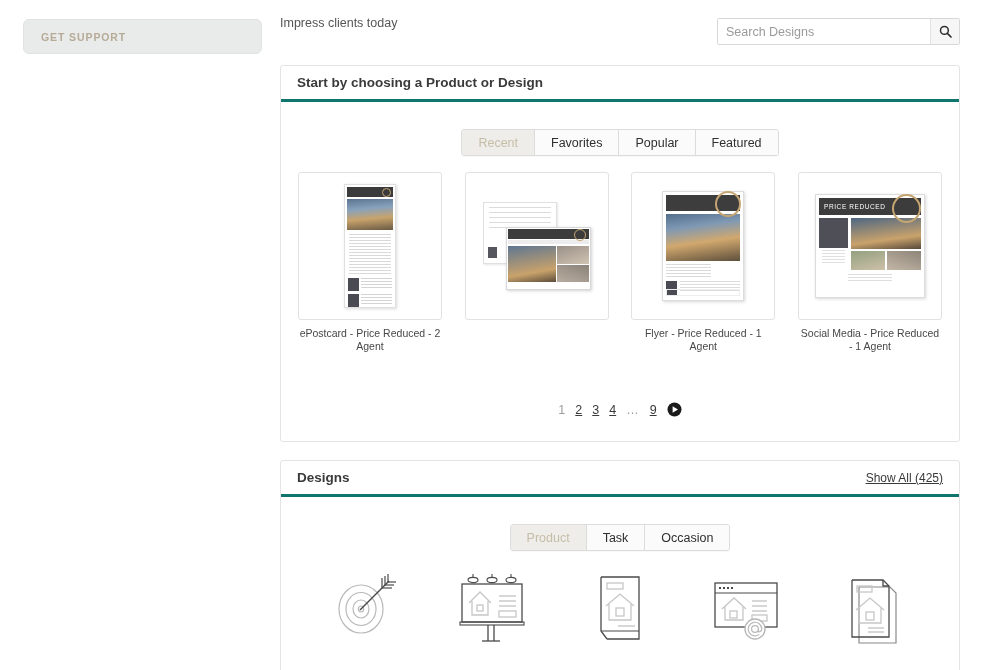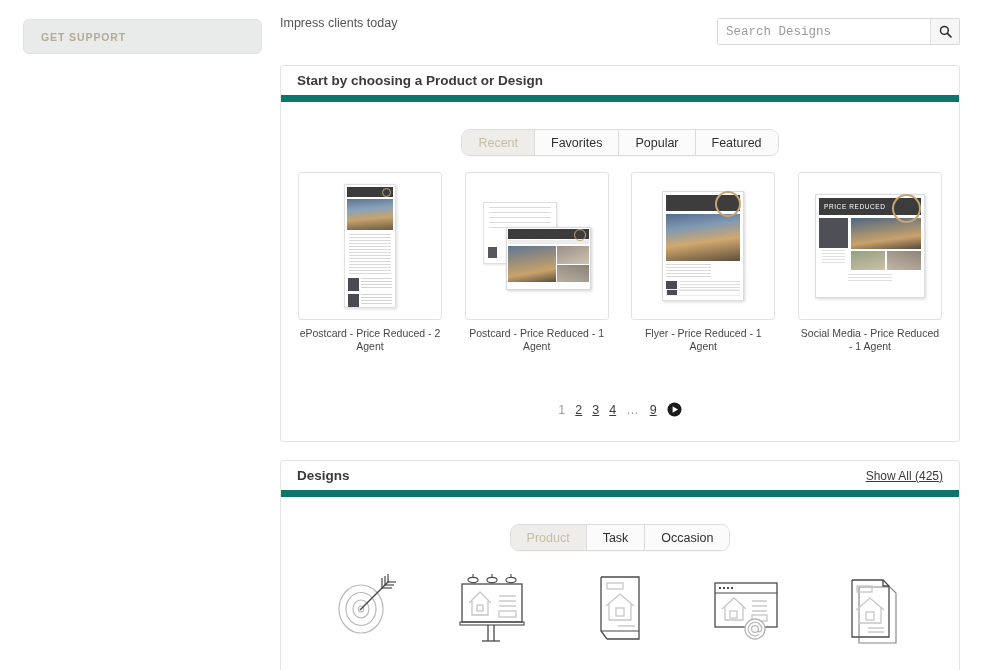--- a/index.html
+++ b/index.html
@@ -74,21 +74,21 @@
     height: 27px;
     border: 1px solid #d8d8d8;
     border-radius: 2px;
     background: #fff;
     overflow: hidden;
   }
   .search-input {
     flex: 1;
     border: none;
     outline: none;
-    font-family: Liberation Mono, monospace;
+    font-family: Liberation Sans, sans-serif;
     font-size: 12.5px;
     color: #ec4899;
     padding: 0 8px;
     background: #fff;
   }
   .search-input::placeholder { color: #9b9b9b; }
   .search-btn {
     width: 29px;
     background: #f6f6f6;
     border: none;
@@ -108,21 +108,21 @@
     width: 680px;
     background: #fff;
     border: 1px solid #e4e4e4;
     border-radius: 3px;
   }
   #card-products { top: 65px; height: 377px; }
   #card-designs  { top: 460px; height: 230px; }
 
   .card-head {
     height: 36px;
-    border-bottom: 7px solid #0f766e;
+    border-bottom: 3px solid #0f766e;
     display: flex;
     align-items: center;
     justify-content: space-between;
     padding: 0 16px;
   }
   .card-head-title {
     font-size: 13.5px;
     font-weight: bold;
     color: #3a3a3a;
   }
@@ -134,21 +134,21 @@
   }
 
   
   .seg-row { display: flex; justify-content: center; }
   #products-tabs { margin-top: 27px; }
   #designs-tabs { margin-top: 27px; }
 
   .seg {
     display: inline-flex;
     border: 1px solid #dcdcdc;
-    border-radius: 9px;
+    border-radius: 3px;
     overflow: hidden;
     background: #fafafa;
     box-shadow: 0 1px 1px rgba(0,0,0,0.03);
   }
   .seg-item {
     padding: 0 16px;
     height: 25px;
     display: flex;
     align-items: center;
     justify-content: center;
@@ -404,21 +404,20 @@
               <div class="imgs">
                 <div class="big"></div>
                 <div class="col">
                     <div></div>
                     <div></div>
                   </div>
               </div>
             </div>
           </div>
         </div>
-        <div class="thumb-caption">Postcard - Price Reduced - 1 Agent</div>
       </div>
 
       <div class="thumb-cell">
         <div class="thumb-box">
           <div class="preview pv-flyer">
             <div class="hdr"></div>
             <div class="photo"></div>
             <div class="txt">
                 <i></i>
                 <i></i>

